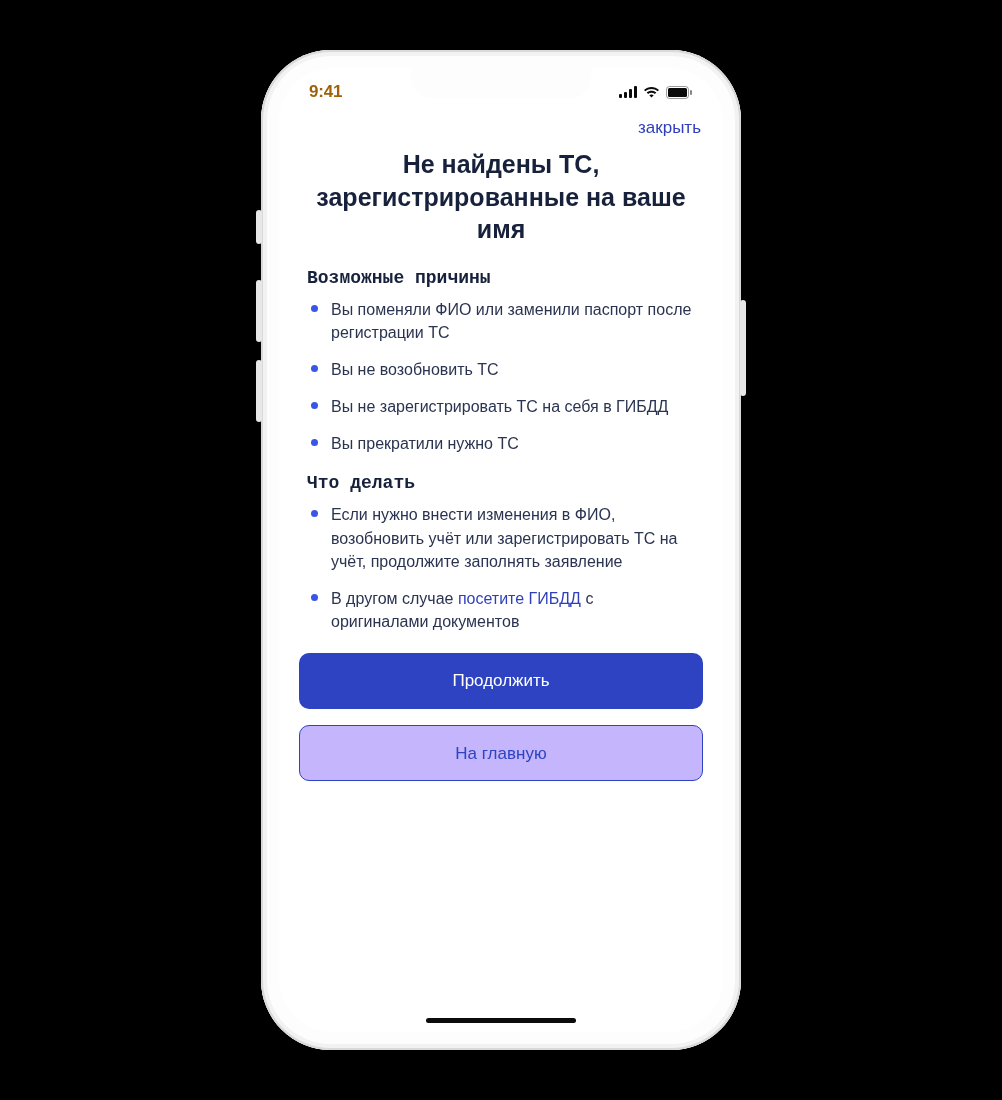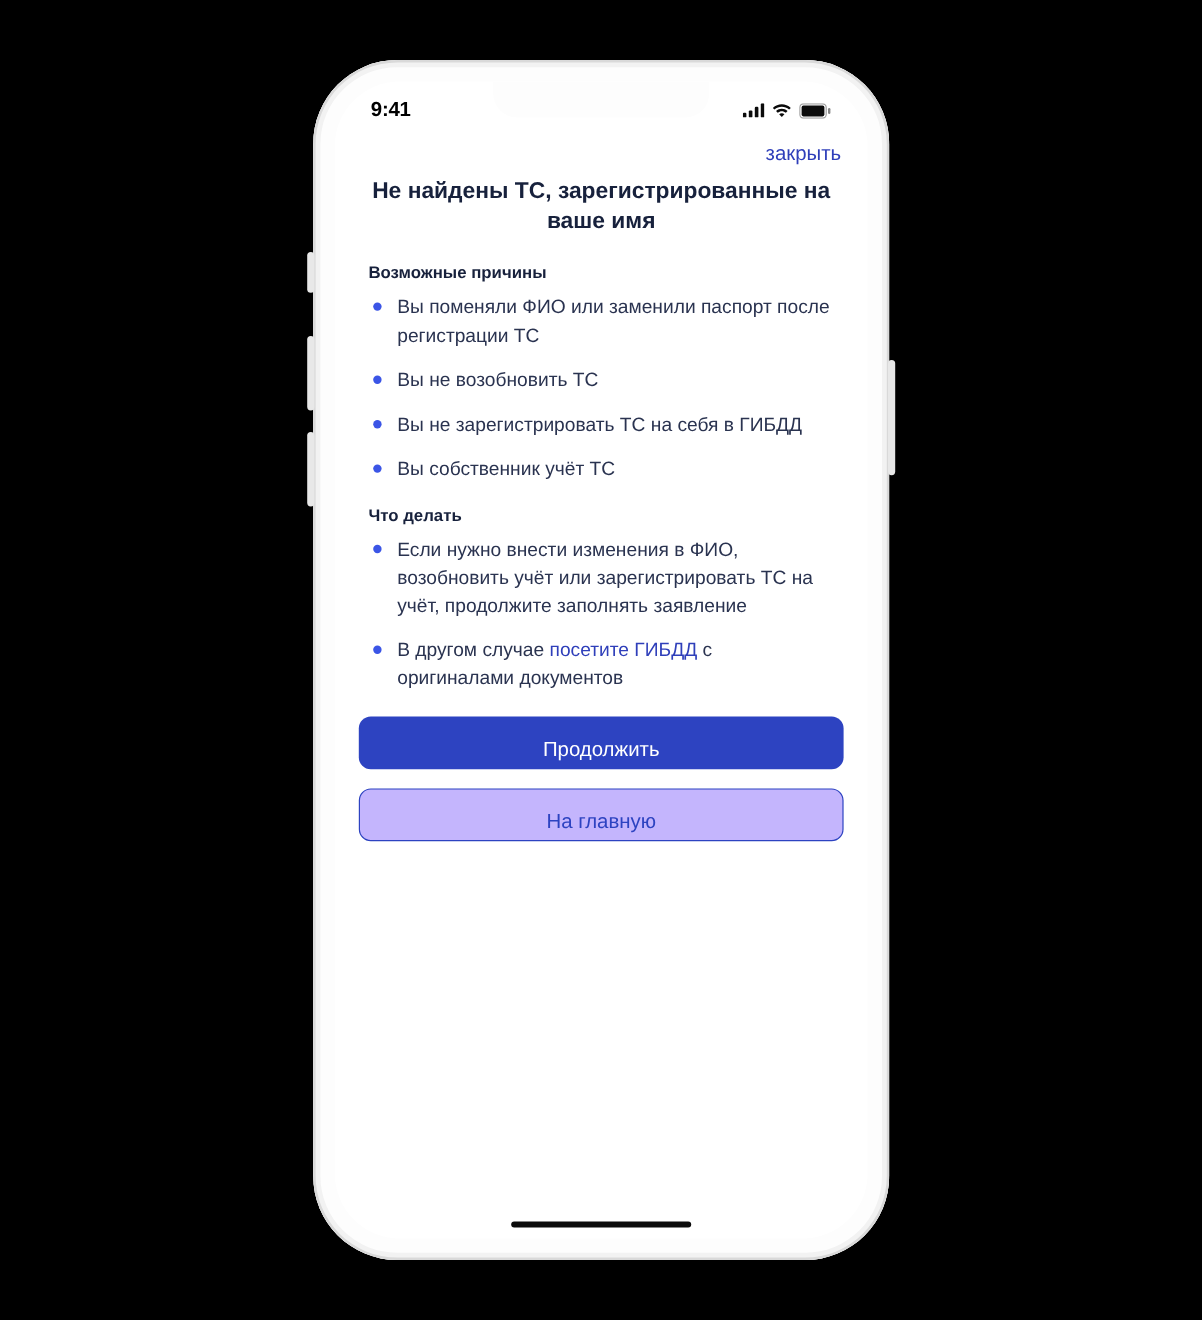--- a/index.html
+++ b/index.html
@@ -80,21 +80,21 @@
     height: 48px;
     display: flex;
     align-items: center;
     justify-content: space-between;
     padding: 0 30px;
     z-index: 8;
   }
   .status-time {
     font-size: 17px;
     font-weight: 600;
-    color: #000000;
+    color: #a16207;
     letter-spacing: -0.2px;
   }
   .status-icons {
     display: flex;
     align-items: center;
     gap: 6px;
   }
   .status-icons svg { display: block; }
 
   
@@ -110,31 +110,32 @@
     text-align: center;
   }
 
   
   .content {
     padding: 4px 28px 0;
     color: #17213c;
   }
   .page-title {
     text-align: center;
-    font-size: 19px;
+    font-size: 25px;
     font-weight: 700;
     line-height: 1.3;
     color: #17213c;
     margin-bottom: 22px;
   }
   .section-heading {
-    font-size: 14px;
+    font-size: 18px;
     font-weight: 700;
     color: #17213c;
     margin: 18px 0 10px;
+    font-family: Liberation Mono, monospace;
   }
   ul.bullets {
     list-style: none;
     padding: 0;
     margin: 0;
   }
   ul.bullets li {
     position: relative;
     padding-left: 24px;
     font-size: 16px;
@@ -157,21 +158,21 @@
   
   .btn-stack {
     padding: 6px 20px 0;
     display: flex;
     flex-direction: column;
     gap: 16px;
   }
   .btn {
     display: block;
     width: 100%;
-    height: 44px;
+    height: 56px;
     border-radius: 10px;
     font-size: 17px;
     line-height: 56px;
     text-align: center;
     cursor: pointer;
     border: none;
   }
   .btn-primary {
     background: #2d43c1;
     color: #fff;
@@ -229,21 +230,21 @@
       </div>
 
       <div class="content">
         <h1 class="page-title">Не найдены ТС, зарегистрированные на ваше имя</h1>
 
         <h2 class="section-heading">Возможные причины</h2>
         <ul class="bullets">
           <li>Вы поменяли ФИО или заменили паспорт после регистрации ТС</li>
           <li>Вы не возобновить ТС</li>
           <li>Вы не зарегистрировать ТС на себя в ГИБДД</li>
-          <li>Вы собственник учёт ТС</li>
+          <li>Вы прекратили нужно ТС</li>
         </ul>
 
         <h2 class="section-heading">Что делать</h2>
         <ul class="bullets">
           <li>Если нужно внести изменения в ФИО, возобновить учёт или зарегистрировать ТС на учёт, продолжите заполнять заявление</li>
           <li>
             <span>В другом случае </span><span class="link-inline">посетите ГИБДД</span><span> с оригиналами документов</span>
           </li>
         </ul>
       </div>

